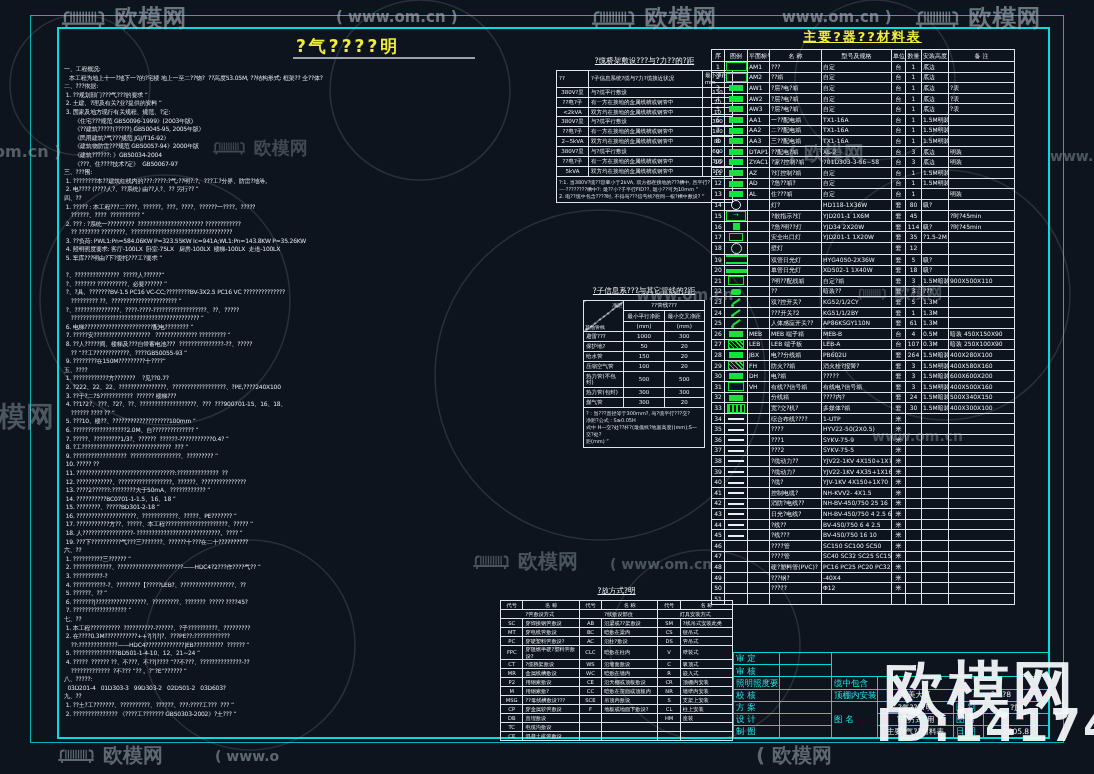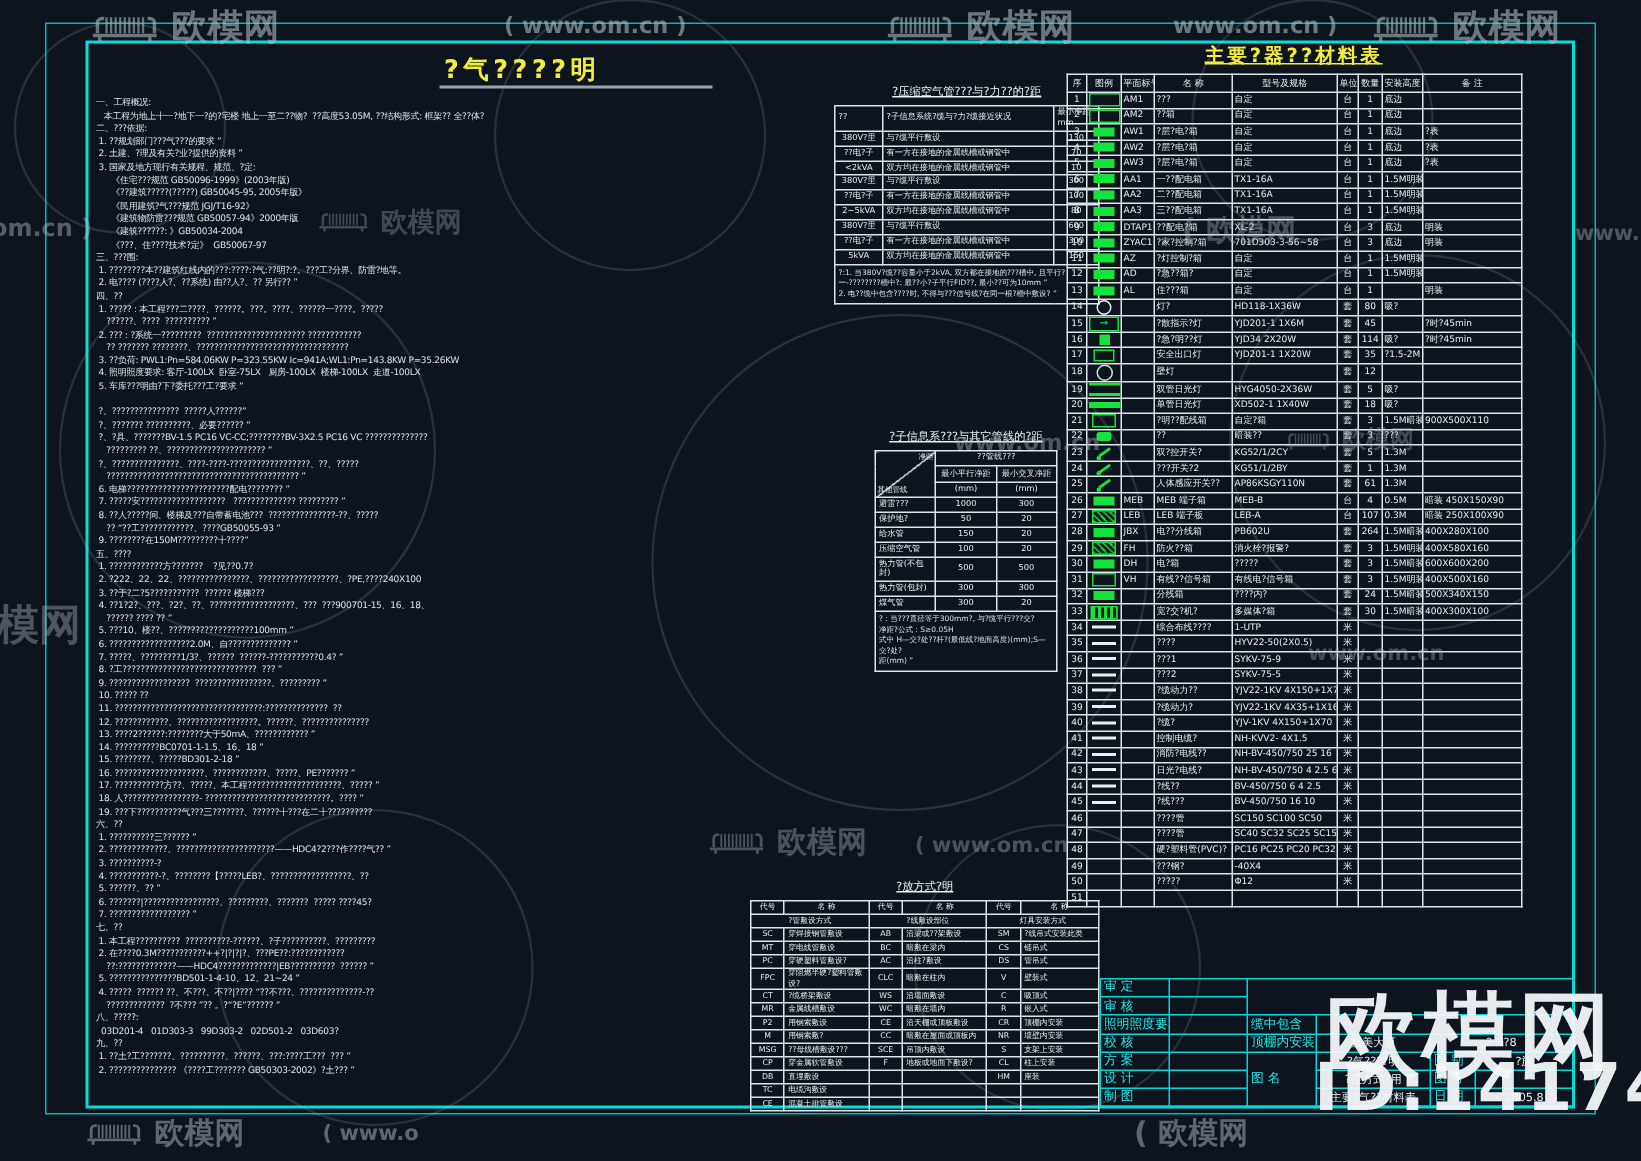--- a/index.html
+++ b/index.html
@@ -101,21 +101,21 @@
   </svg>
 
   <div class="frame-outer"></div>
   <div class="frame-inner"></div>
 
   <div class="spec-title">?气????明</div>
   <div class="spec-underline"></div>
   <div class="spec-lines"><div class="spec-line">一、工程概况:</div><div class="spec-line">   本工程为地上十一?地下一?的?宅楼 地上一至二??物?  ??高度53.05M, ??结构形式: 框架?? 全??体?</div><div class="spec-line">二、???依据:</div><div class="spec-line"> 1. ??规划部门???气???的要求 ”</div><div class="spec-line"> 2. 土建、?理及有关?业?提供的资料 ”</div><div class="spec-line"> 3. 国家及地方现行有关规程、规范、?定:</div><div class="spec-line">      《住宅???规范 GB50096-1999》(2003年版)</div><div class="spec-line">      《??建筑?????(?????) GB50045-95, 2005年版》</div><div class="spec-line">      《民用建筑?气???规范 JGJ/T16-92》</div><div class="spec-line">      《建筑物防雷???规范 GB50057-94》2000年版</div><div class="spec-line">      《建筑??????: 》GB50034-2004</div><div class="spec-line">      《???、住????技术?定》  GB50067-97</div><div class="spec-line">三、???围:</div><div class="spec-line"> 1. ????????本??建筑红线内的???:????:?气:??明?:?。???工?分界、防雷?地等。</div><div class="spec-line"> 2. 电???? (????人?、??系统) 由??人?、?? 另行?? ”</div><div class="spec-line">四、??</div><div class="spec-line"> 1. ????? : 本工程???二????、??????。???。????、??????一????。?????</div><div class="spec-line">    ??????、????  ?????????? ”</div><div class="spec-line"> 2. ??? : ?系统一?????????  ?????????????????????? ????????????</div><div class="spec-line">    ?? ??????? ????????、??????????????????????????????????</div><div class="spec-line"> 3. ??负荷: PWL1:Pn=584.06KW P=323.55KW Ic=941A;WL1:Pn=143.8KW P=35.26KW</div><div class="spec-line"> 4. 照明照度要求: 客厅-100LX  卧室-75LX   厨房-100LX  楼梯-100LX  走道-100LX</div><div class="spec-line"> 5. 车库???明由?下?委托???工?要求 ”</div><div class="spec-line"></div><div class="spec-line"> ?、???????????????  ?????人??????”</div><div class="spec-line"> ?、??????? ??????????、必要?????? ”</div><div class="spec-line"> ?、?具、???????BV-1.5 PC16 VC-CC;????????BV-3X2.5 PC16 VC ??????????????</div><div class="spec-line">    ????????? ??、?????????????????????? ”</div><div class="spec-line"> ?、???????????????、????-????-??????????????????、??、?????</div><div class="spec-line">    ??????????????????????????????????????????? ”</div><div class="spec-line"> 6. 电梯???????????????????????配电???????? ”</div><div class="spec-line"> 7. ?????安???????????????????   ?????????????? ????????? ”</div><div class="spec-line"> 8. ??人?????间、楼梯及???自带蓄电池???  ???????????????-??、?????</div><div class="spec-line">    ?? “??工????????????、????GB50055-93 ”</div><div class="spec-line"> 9. ????????在150M?????????十????”</div><div class="spec-line">五、????</div><div class="spec-line"> 1. ????????????方???????    ?见??0.7?</div><div class="spec-line"> 2. ?222、22、22、????????????????、??????????????????、?PE,????240X100</div><div class="spec-line"> 3. ??于?二?5???????????  ?????? 楼梯???</div><div class="spec-line"> 4. ??1?2?、???、?2?、??、???????????????????、???  ???900701-15、16、18、</div><div class="spec-line">    ?????? ???? ?? ”</div><div class="spec-line"> 5. ???10、楼??、???????????????????100mm ”</div><div class="spec-line"> 6. ??????????????????2.0M、自?????????????? ”</div><div class="spec-line"> 7. ?????、?????????1/3?、??????  ??????-???????????0.4? ”</div><div class="spec-line"> 8. ?工??????????????????????????????  ??? ”</div><div class="spec-line"> 9. ??????????????????  ?????????????????、????????? ”</div><div class="spec-line"> 10. ????? ??</div><div class="spec-line"> 11. ?????????????????????????????????:??????????????  ??</div><div class="spec-line"> 12. ????????????、??????????????????。??????、???????????????</div><div class="spec-line"> 13. ????2??????:????????大于50mA、???????????? ”</div><div class="spec-line"> 14. ??????????BC0701-1-1.5、16、18 ”</div><div class="spec-line"> 15. ????????、?????BD301-2-18 ”</div><div class="spec-line"> 16. ????????????????????、????????????、?????、PE??????? ”</div><div class="spec-line"> 17. ???????????方??、?????、本工程?????????????????????、????? ”</div><div class="spec-line"> 18. 人?????????????????- ????????????????????????????。???? ”</div><div class="spec-line"> 19. ???下??????????气???三???????、??????十???在二十??????????</div><div class="spec-line">六、??</div><div class="spec-line"> 1. ??????????三?????? ”</div><div class="spec-line"> 2. ?????????????、??????????????????????——HDC4?2???作????气?? ”</div><div class="spec-line"> 3. ??????????-?</div><div class="spec-line"> 4. ???????????-?、????????【?????LEB?、??????????????????、??</div><div class="spec-line"> 5. ??????、?? ”</div><div class="spec-line"> 6. ???????|?????????????????、?????????、???????  ????? ????45?</div><div class="spec-line"> 7. ?????????????????? ”</div><div class="spec-line">七、??</div><div class="spec-line"> 1. 本工程??????????  ??????????-??????、?子??????????、?????????</div><div class="spec-line"> 2. 在????0.3M???????????++?|?|?|?、???PE??:????????????</div><div class="spec-line">    ??:?????????????——HDC4?????????????|EB??????????  ?????? ”</div><div class="spec-line"> 5. ???????????????BD501-1-4-10、12、21~24 ”</div><div class="spec-line"> 4. ?????  ?????? ??、不???、不??|???? “??不???、??????????????-??</div><div class="spec-line">    ?????????????  ?不??? ”?? 。?“?E”?????? ”</div><div class="spec-line">八、?????:</div><div class="spec-line">  03D201-4   01D303-3   99D303-2   02D501-2   03D603?</div><div class="spec-line">九、??</div><div class="spec-line"> 1. ??土?工???????、??????????、??????、???:????工???  ??? ”</div><div class="spec-line"> 2. ??????????????? 《????工??????? GB50303-2002》?土??? ”</div></div>
 
   <div id="tbl-emi" class="mini">
-    <div class="ttl">?压缩空气管???与?力??的?距</div>
+    <div class="ttl">?缆桥架敷设???与?力??的?距</div>
     <table>
       <colgroup>
           <col style="width:32px">
           <col>
           <col style="width:30px">
         </colgroup>
       <thead>
           <tr>
         <th>??</th>
         <th>?子信息系统?缆与?力?缆接近状况</th>

